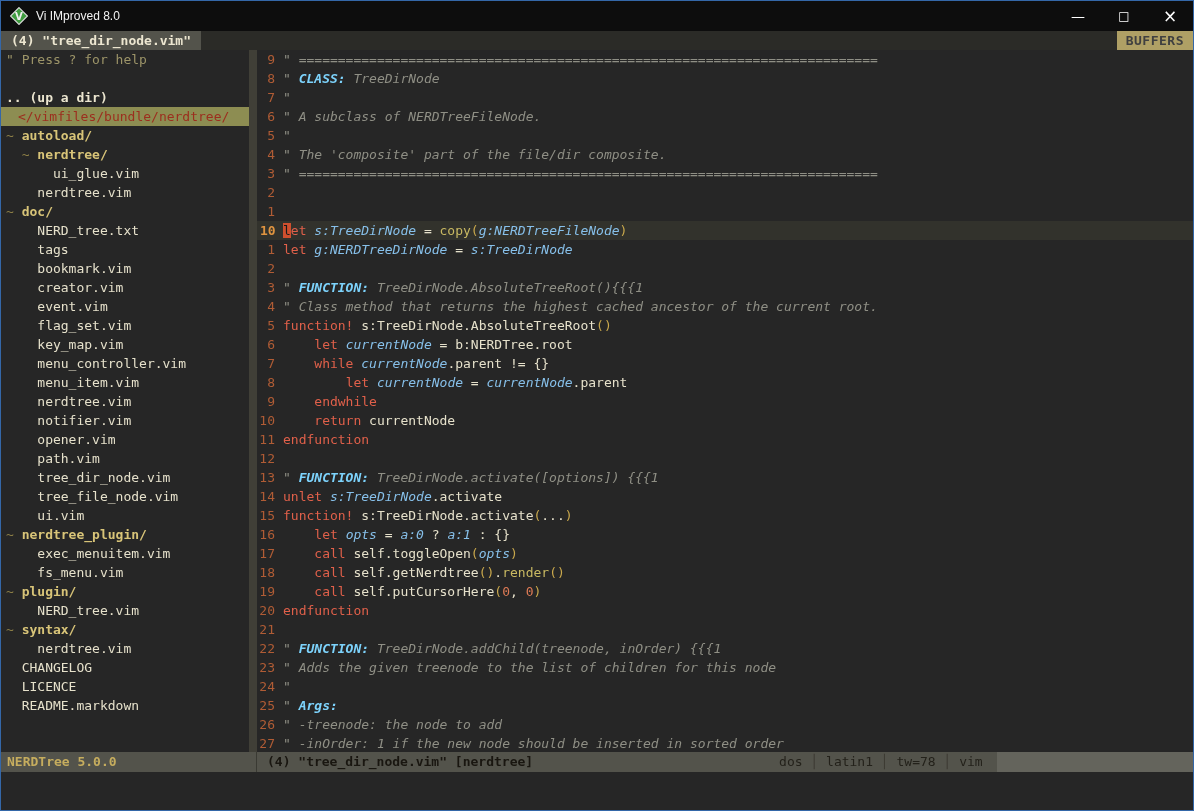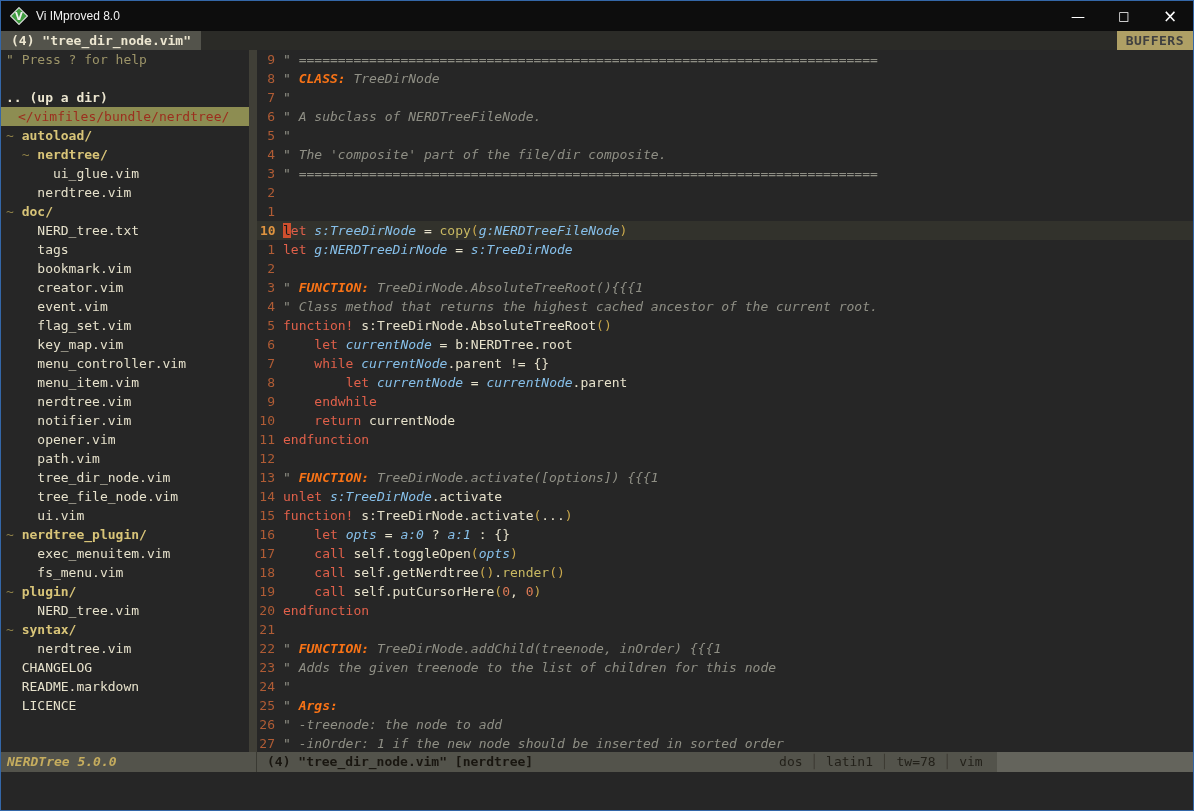--- a/index.html
+++ b/index.html
@@ -55,37 +55,37 @@
   .trow.cwd { background:#8d8d52; color:#9c2e1e; font-weight:normal; margin-left:-5px; padding-left:17px; }
   .trow .tilde { color:#8d7f46; }
   .trow .dirname { color:#d8c478; font-weight:bold; }
   
   .row { display:flex; height:19px; line-height:19px; font-size:13px; white-space:pre; }
   .row.current { background:#32322c; }
   .lnum { flex:0 0 26px; text-align:right; padding-right:8px; color:#b05c35; }
   .row.current .lnum { text-align:left; padding-left:3px; padding-right:0; color:#df9440; font-weight:bold; }
   .codetext { flex:1; color:#e6e1cb; }
   .cm { color:#8f8f85; font-style:italic; }
-  .cb { color:#f97316; font-style:italic; font-weight:bold;margin-top:28px; }
+  .cb { color:#7dd3fc; font-style:italic; font-weight:bold;margin-top:28px; }
   .kw { color:#e0604a;margin-top:19px; }
   .id { color:#87c0ea;font-style:italic; }
   .fn { color:#c9b962; }
   .pr { color:#c9a84c; }
   .ct { color:#dd7a55; }
   .tx { color:#e6e1cb; }
   .cur { background:#cf4f2e; color:#1a1a1a; }
   
   .statusline {
     height:20px; flex:0 0 20px;
     background:#53534b; display:flex; align-items:center;
     font-size:13px; line-height:20px; white-space:pre;
   }
   .seg.nerd {
     width:256px; flex:0 0 256px; padding-left:6px;
-    color:#c6ad5e; font-weight:bold; border-right:1px solid #3a3a33;font-style:italic;
+    color:#c6ad5e; font-weight:bold; border-right:1px solid #3a3a33;
   }
   .seg.file { color:#191610; font-weight:bold; padding-left:10px; }
   .spacer { flex:1; }
   .seg.right { color:#23211a; padding-right:14px; }
   .seg.right .ssep { color:#3c3a33; }
   .seg.counter {
     background:#64645c; color:#f4f1e3; padding:0 10px 0 6px; height:20px;
   }
   .seg.counter .cbar { color:#3c3a33; }
   .seg.counter .cnum { font-weight:bold; padding:0 4px; }
@@ -153,22 +153,22 @@
         <div class="trow file">    tree_file_node.vim</div>
         <div class="trow file">    ui.vim</div>
         <div class="trow dir"><span class="tilde">~ </span><span class="dirname">nerdtree_plugin/</span></div>
         <div class="trow file">    exec_menuitem.vim</div>
         <div class="trow file">    fs_menu.vim</div>
         <div class="trow dir"><span class="tilde">~ </span><span class="dirname">plugin/</span></div>
         <div class="trow file">    NERD_tree.vim</div>
         <div class="trow dir"><span class="tilde">~ </span><span class="dirname">syntax/</span></div>
         <div class="trow file">    nerdtree.vim</div>
         <div class="trow file">  CHANGELOG</div>
+        <div class="trow file">  LICENCE</div>
         <div class="trow file">  README.markdown</div>
-        <div class="trow file">  LICENCE</div>
       </div>
     <div class="vsep"></div>
     <div class="main" id="buffer">
         <div class="row"><span class="lnum">9</span><span class="codetext"><span class="cm">" ==========================================================================</span></span></div>
         <div class="row"><span class="lnum">8</span><span class="codetext"><span class="cm">" </span><span class="cb">CLASS:</span><span class="cm"> TreeDirNode</span></span></div>
         <div class="row"><span class="lnum">7</span><span class="codetext"><span class="cm">"</span></span></div>
         <div class="row"><span class="lnum">6</span><span class="codetext"><span class="cm">" A subclass of NERDTreeFileNode.</span></span></div>
         <div class="row"><span class="lnum">5</span><span class="codetext"><span class="cm">"</span></span></div>
         <div class="row"><span class="lnum">4</span><span class="codetext"><span class="cm">" The 'composite' part of the file/dir composite.</span></span></div>
         <div class="row"><span class="lnum">3</span><span class="codetext"><span class="cm">" ==========================================================================</span></span></div>

